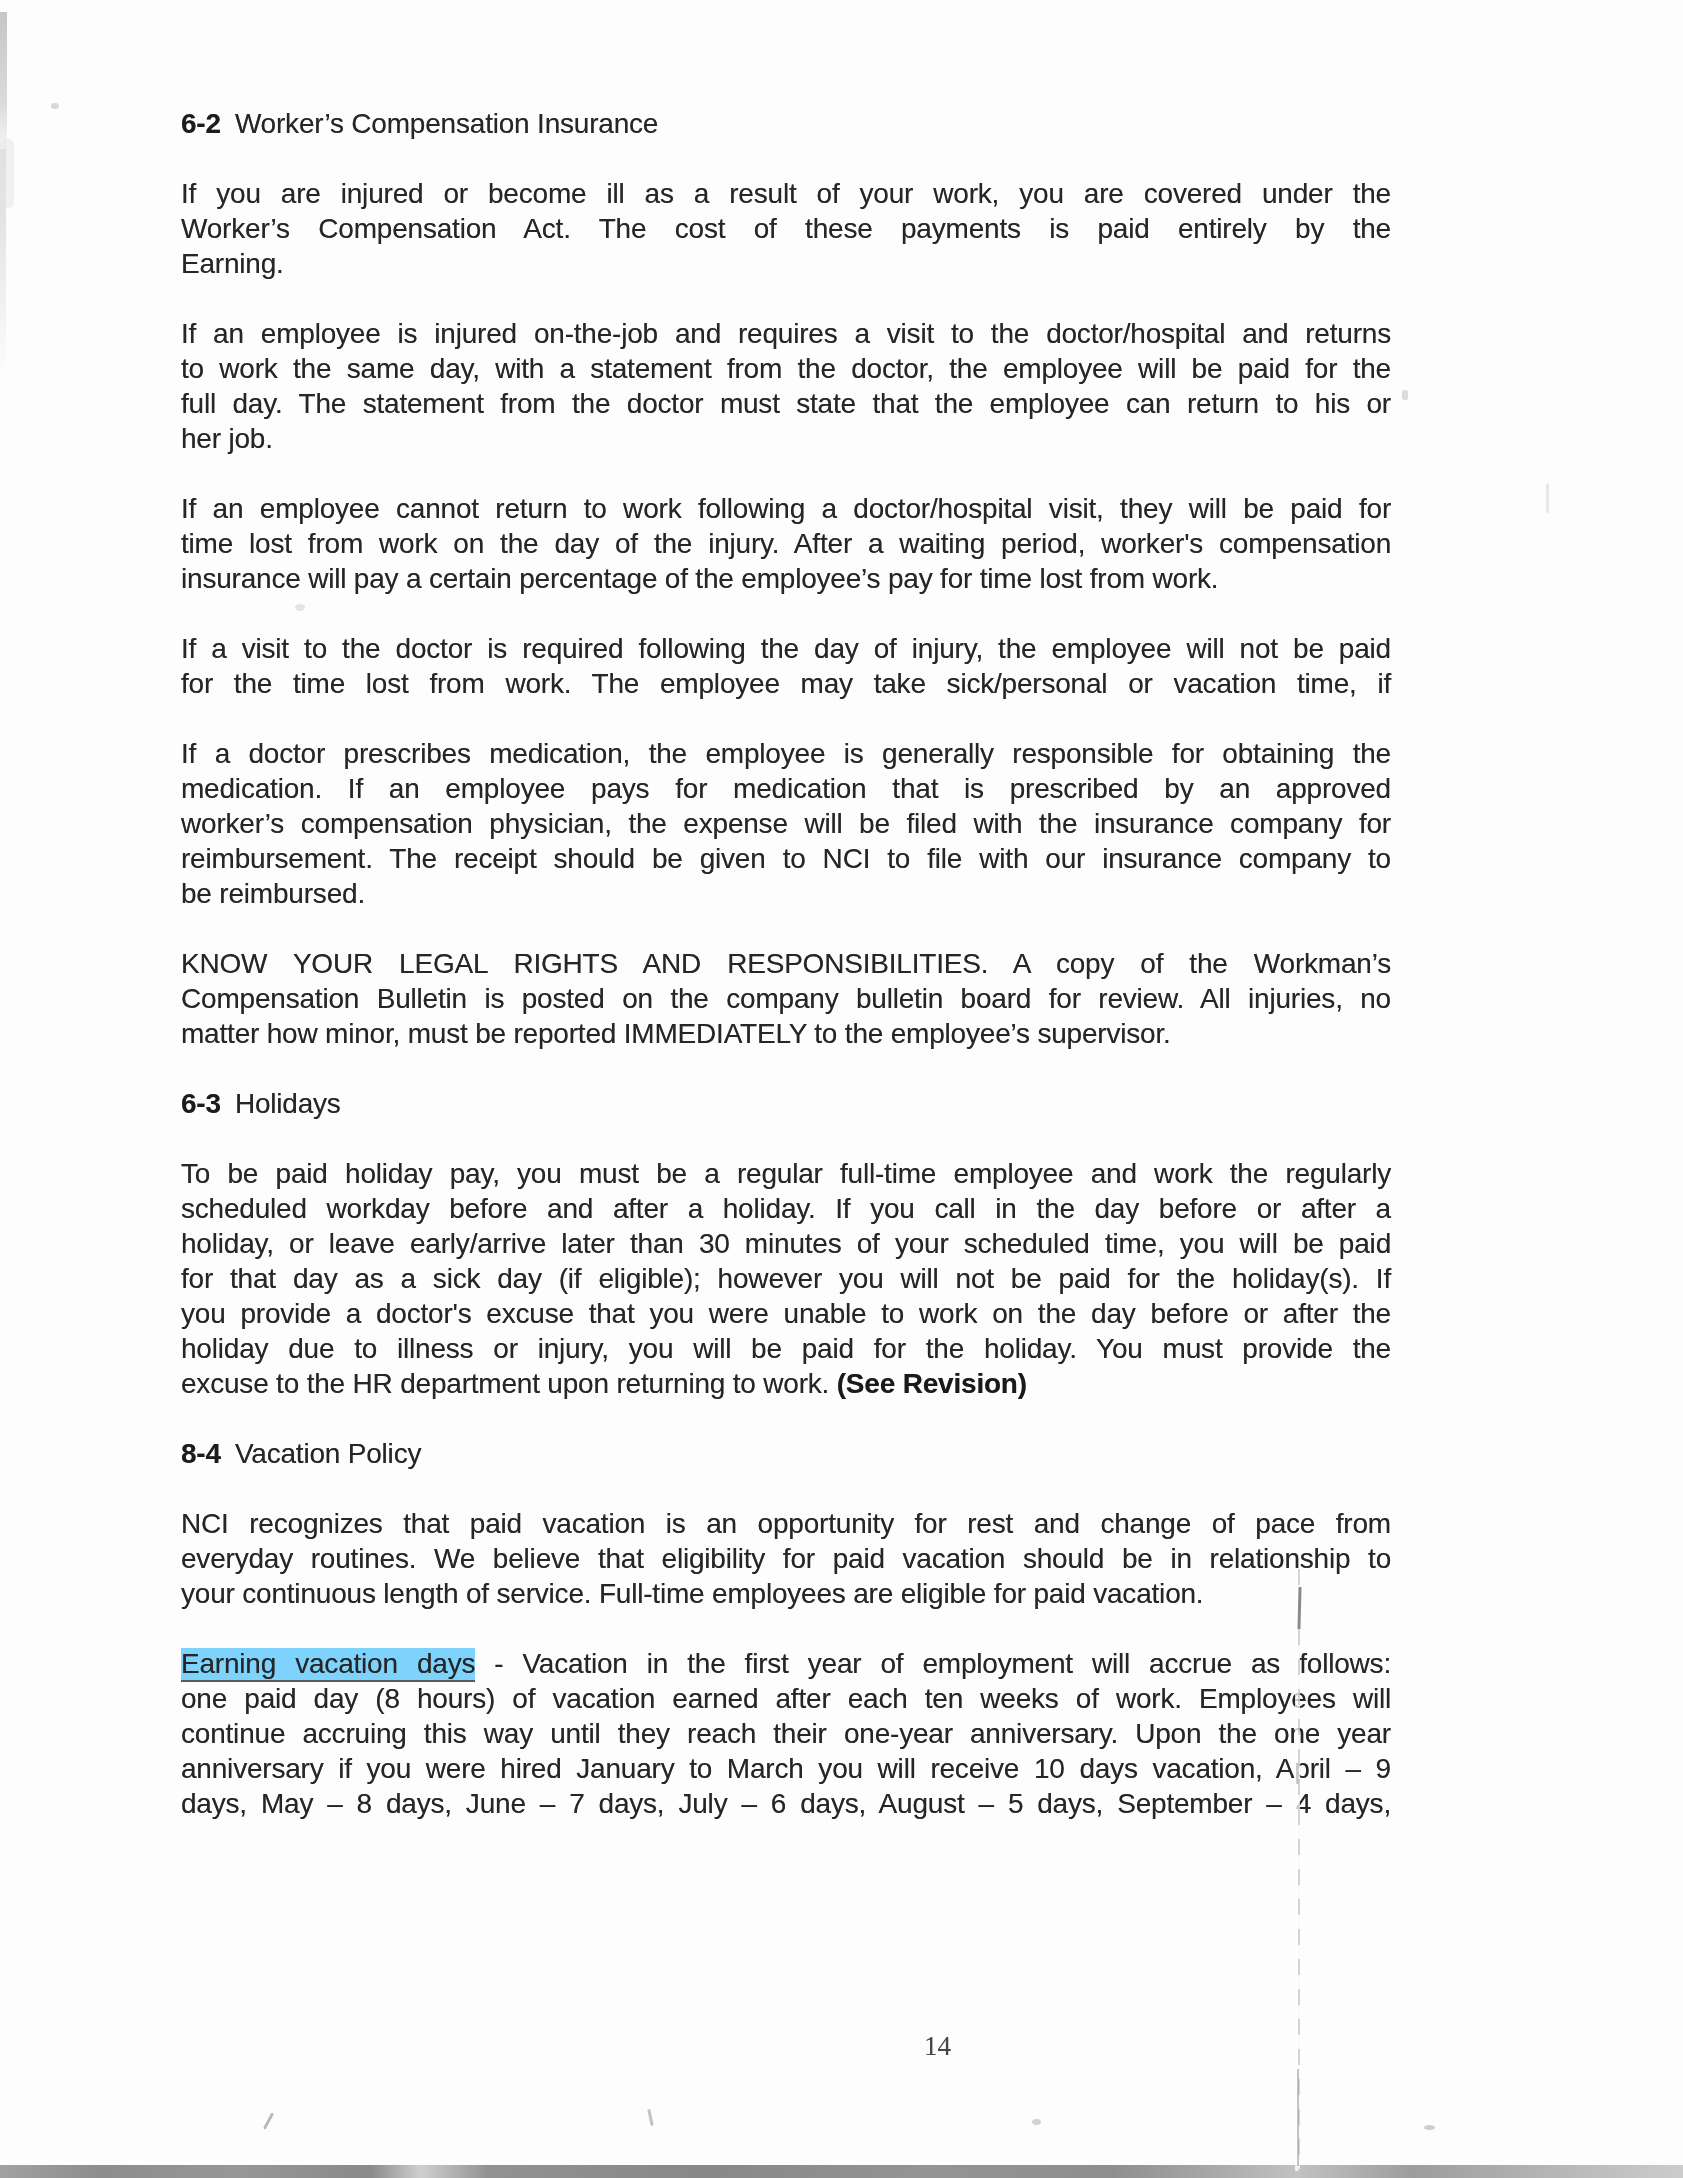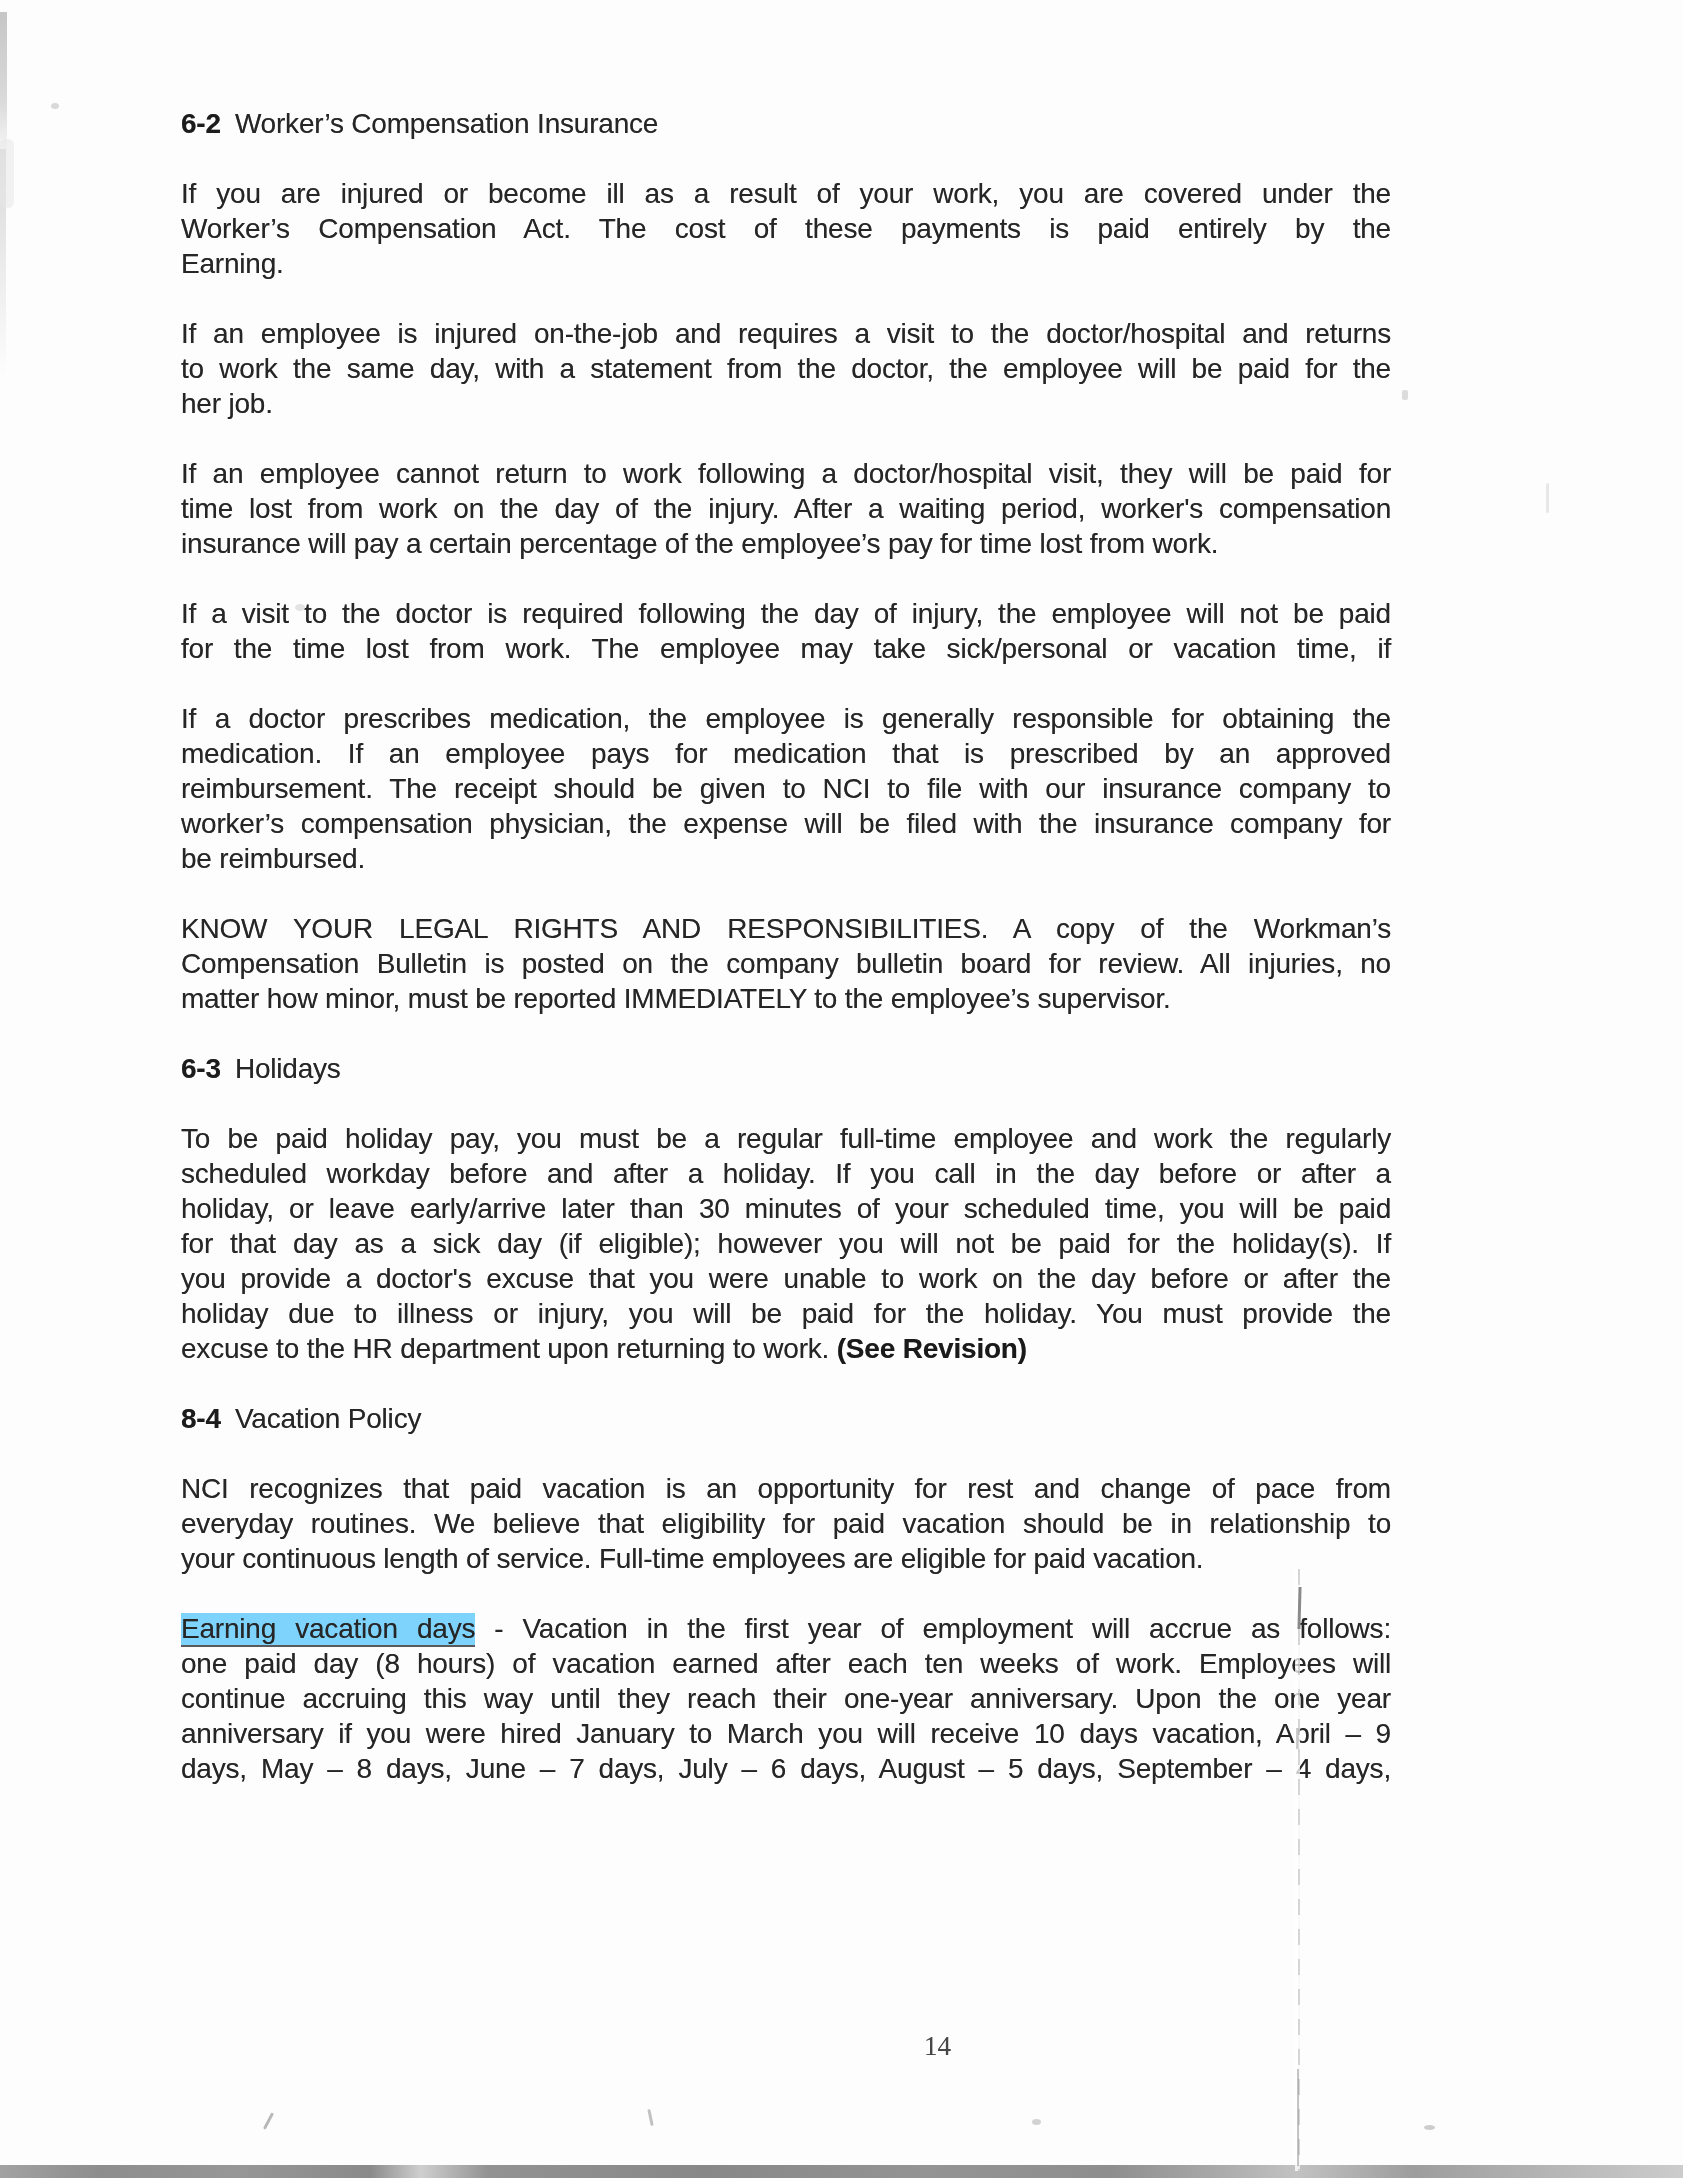--- a/index.html
+++ b/index.html
@@ -71,36 +71,37 @@
   <div class="textcol">
       <div class="heading"><span class="hnum">6-2</span><span class="htitle">Worker’s Compensation Insurance</span></div>
       <div class="para">
         <div class="line">If you are injured or become ill as a result of your work, you are covered under the</div>
         <div class="line">Worker’s Compensation Act.  The cost of these payments is paid entirely by the</div>
         <div class="line last">Earning.</div>
       </div>
       <div class="para">
         <div class="line">If an employee is injured on-the-job and requires a visit to the doctor/hospital and returns</div>
         <div class="line">to work the same day, with a statement from the doctor, the employee will be paid for the</div>
+        <div class="line">full day.  The statement from the doctor must state that the employee can return to his or</div>
         <div class="line last">her job.</div>
       </div>
       <div class="para">
         <div class="line">If an employee cannot return to work following a doctor/hospital visit, they will be paid for</div>
         <div class="line">time lost from work on the day of the injury.  After a waiting period, worker's compensation</div>
         <div class="line last">insurance will pay a certain percentage of the employee’s pay for time lost from work.</div>
       </div>
       <div class="para">
         <div class="line">If a visit to the doctor is required following the day of injury, the employee will not be paid</div>
         <div class="line">for the time lost from work.  The employee may take sick/personal or vacation time, if</div>
       </div>
       <div class="para">
         <div class="line">If a doctor prescribes medication, the employee is generally responsible for obtaining the</div>
         <div class="line">medication.  If an employee pays for medication that is prescribed by an approved</div>
+        <div class="line">worker’s compensation physician, the expense will be filed with the insurance company for</div>
         <div class="line">reimbursement.  The receipt should be given to NCI to file with our insurance company to</div>
-        <div class="line">worker’s compensation physician, the expense will be filed with the insurance company for</div>
         <div class="line last">be reimbursed.</div>
       </div>
       <div class="para">
         <div class="line">KNOW YOUR LEGAL RIGHTS AND RESPONSIBILITIES.  A copy of the Workman’s</div>
         <div class="line">Compensation Bulletin is posted on the company bulletin board for review. All injuries, no</div>
         <div class="line last">matter how minor, must be reported IMMEDIATELY to the employee’s supervisor.</div>
       </div>
       <div class="heading"><span class="hnum">6-3</span><span class="htitle">Holidays</span></div>
       <div class="para">
         <div class="line">To be paid holiday pay, you must be a regular full-time employee and work the regularly</div>

